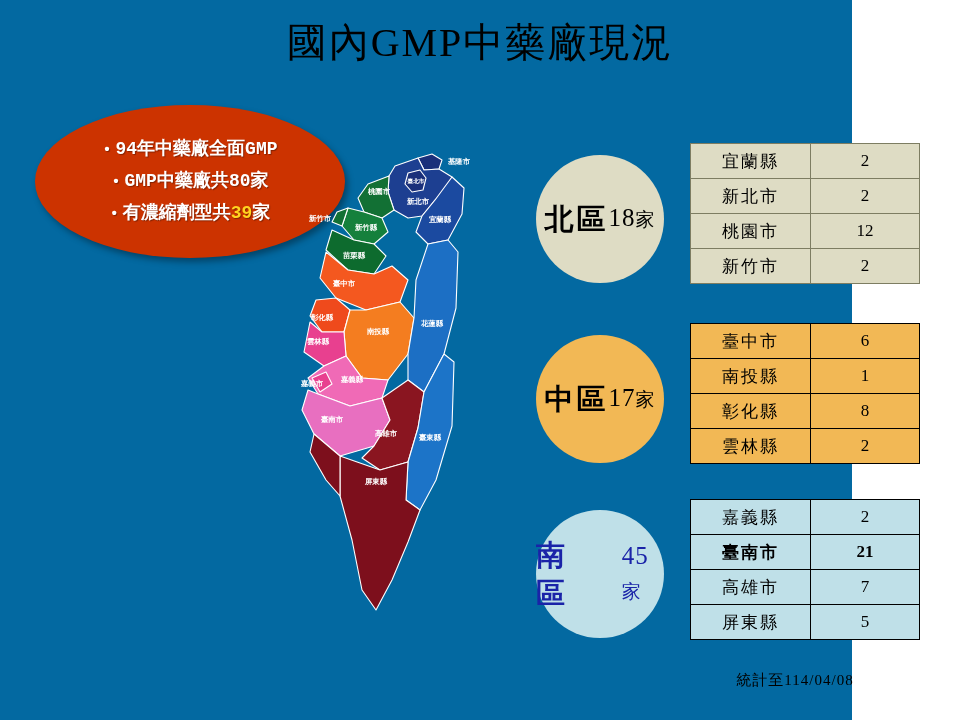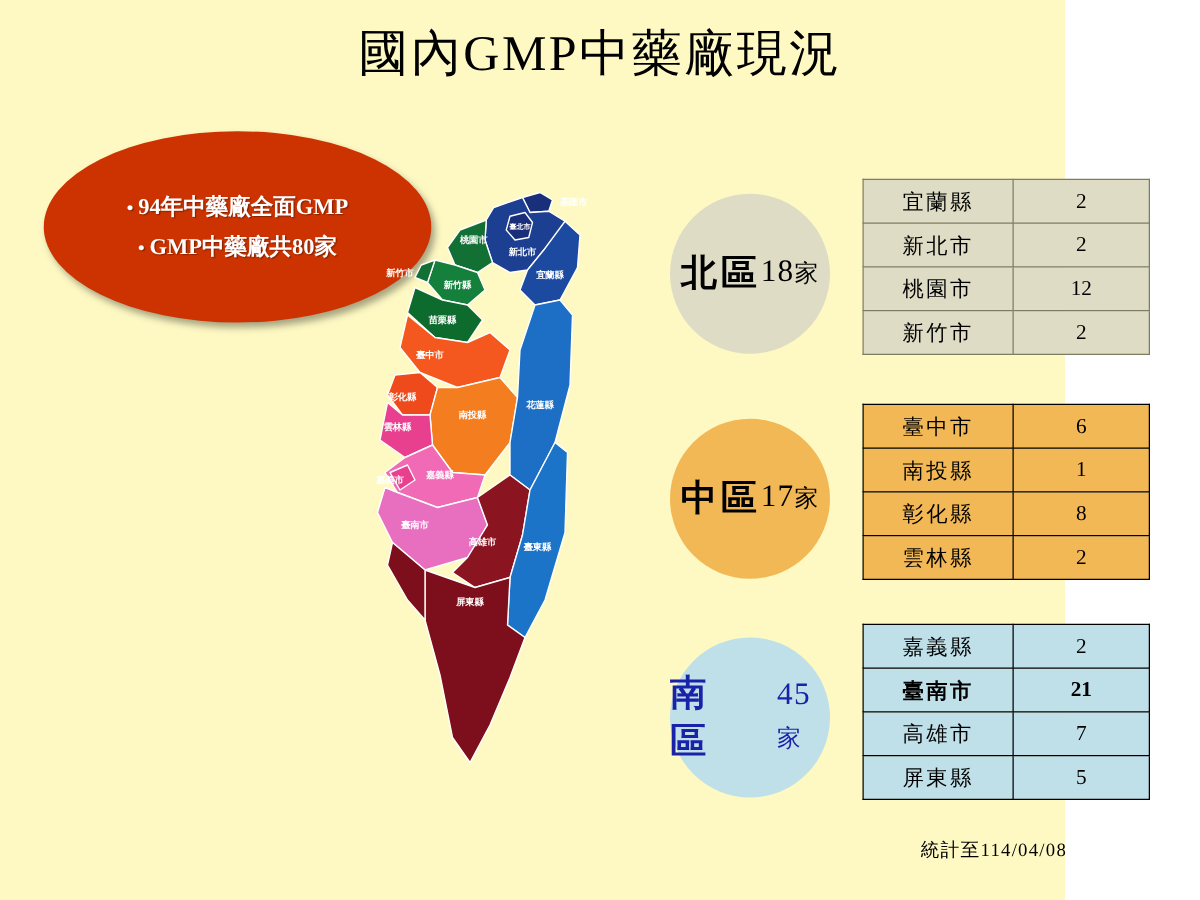--- a/index.html
+++ b/index.html
@@ -2,21 +2,21 @@
 <html><head>
 <meta charset="utf-8">
 <style>
   * { box-sizing: border-box; margin: 0; padding: 0; }
   html, body {
     width: 960px; height: 720px;
     background: #ffffff;
     font-family: "Liberation Serif", "DejaVu Serif", serif;
     overflow: hidden;
   }
-  #slide { position: relative; width: 852px; height: 720px; background:#fef9c3; }
+  #slide { position: relative; width: 852px; height: 720px; background:#0369a1; }
 
   
   #title {
     position: absolute; left: 0; top: 18px; width: 960px;
     text-align: center;
     font-size: 40px; line-height: 50px;
     color: #000; letter-spacing: 2px;
     white-space: nowrap;
   }
 
@@ -31,20 +31,21 @@
     align-items: center; justify-content: center;
     padding: 0 18px;
   }
   .callout-line {
     color: #ffffff;
     font-weight: bold;
     font-size: 18px;
     line-height: 30px;
     white-space: nowrap;
     text-shadow: 1px 1px 1px rgba(0,0,0,0.35);
+    font-family: Liberation Mono, monospace;
   }
   .callout-line .bullet { font-size: 15px; padding-right: 4px; }
   .hl { color: #ffd320; }
 
   
   #map-wrap { position: absolute; left: 296px; top: 140px; width: 200px; height: 500px; }
   #map-wrap svg { display:block; width: 200px; height: 500px; }
   .maplabel {
     font-family: "Liberation Sans", "DejaVu Sans", sans-serif;
     font-size: 7.4px; font-weight: bold; fill: #ffffff;
@@ -103,20 +104,23 @@
 <div id="slide">
 
   <div id="title">國內GMP中藥廠現況</div>
 
   <div id="callout">
     <div class="callout-line">
       <span class="bullet">•</span><span>94年中藥廠全面GMP</span>
     </div>
     <div class="callout-line">
       <span class="bullet">•</span><span>GMP中藥廠共80家</span>
+    </div>
+    <div class="callout-line">
+      <span class="bullet">•</span><span>有濃縮劑型共</span><span class="hl">39</span><span>家</span>
     </div>
   </div>
 
   <div id="map-wrap">
     <svg viewBox="0 0 200 500" xmlns="http://www.w3.org/2000/svg">
       <g stroke="#ffffff" stroke-width="1.1" stroke-linejoin="round">
 
         <path d="M122 18 L136 14 L146 20 L143 29 L128 30 Z" fill="#1a2f7a"></path>
 
         <path d="M99 26 L122 18 L128 30 L143 29 L156 37 L150 52 L139 60 L126 76 L112 78 L98 70 L92 52 L93 36 Z" fill="#1d3f91"></path>

